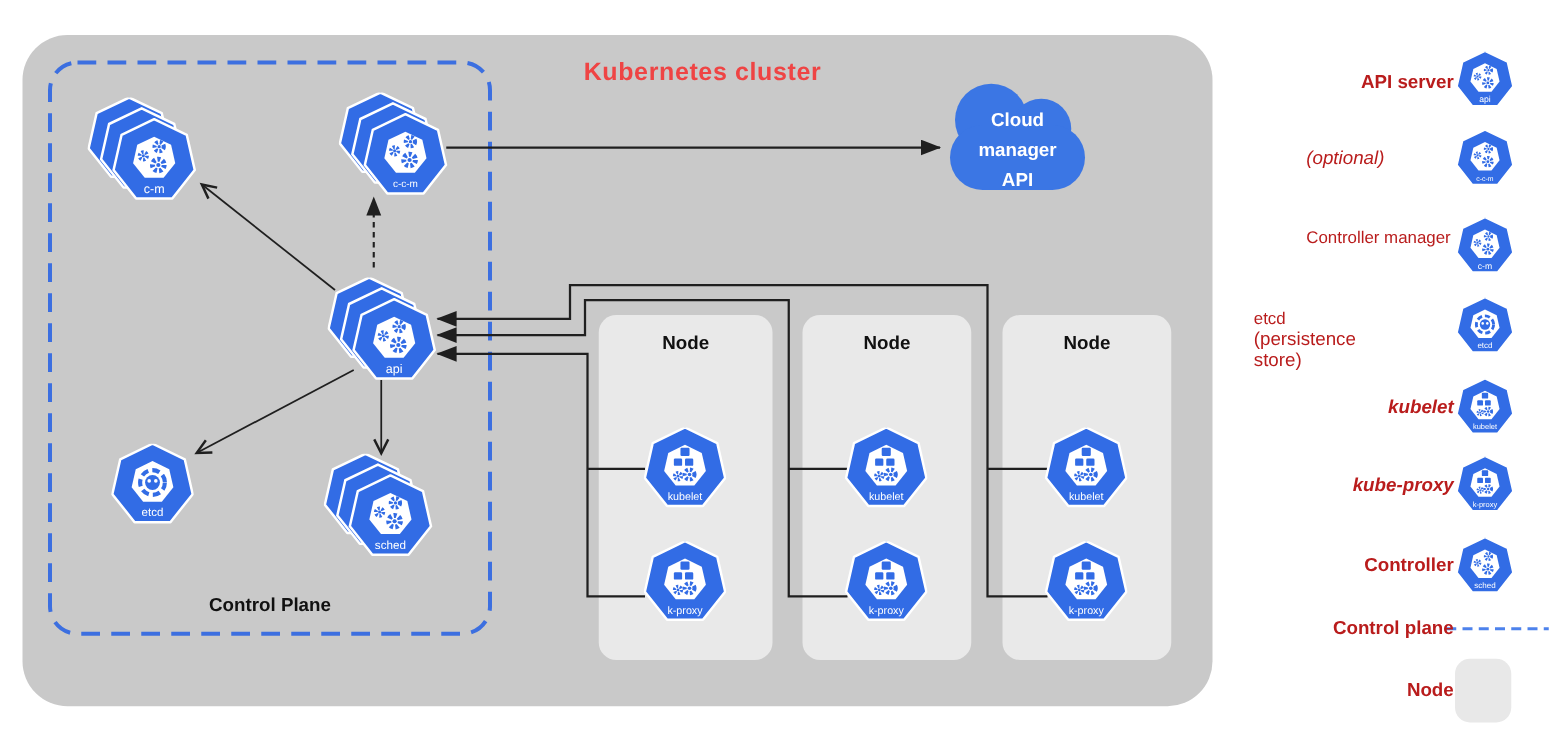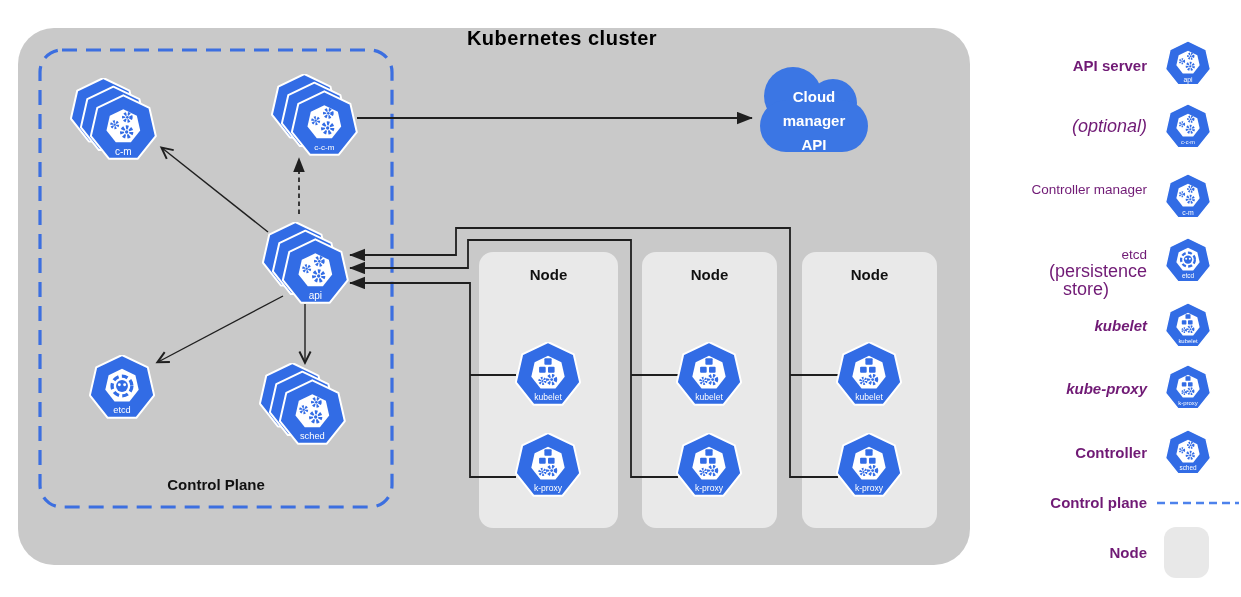--- a/index.html
+++ b/index.html
@@ -2,45 +2,45 @@
 <html><head>
 <meta charset="utf-8">
 <style>
   html,body{margin:0;padding:0;background:#fff;}
   body{font-family:"Liberation Sans",sans-serif;}
   .canvas{position:relative;width:1241px;height:597px;overflow:hidden;background:#fff;}
 
   
   .cluster-box{position:absolute;left:18px;top:28px;width:952px;height:537px;
     background:#c9c9c9;border-radius:36px;z-index:0;}
-  .cluster-title{position:absolute;left:412px;top:27px;width:300px;text-align:center;
-    color:#000000;font-size:20px;font-weight:bold;letter-spacing:.5px;z-index:4;}
+  .cluster-title{position:absolute;left:412px;top:47px;width:300px;text-align:center;
+    color:#ef4444;font-size:20px;font-weight:bold;letter-spacing:.5px;z-index:4;}
   .node-box{position:absolute;top:252px;height:276px;background:#e9e9e9;border-radius:14px;z-index:1;}
   .node-box .node-title{margin-top:14px;text-align:center;color:#111;font-size:15px;font-weight:bold;}
   .nb1{left:479px;width:139px;} .nb2{left:642px;width:135px;} .nb3{left:802px;width:135px;}
   .cp-label{position:absolute;left:141px;top:476px;width:150px;text-align:center;
     color:#111;font-size:15px;font-weight:bold;z-index:4;}
 
   
   .overlay{position:absolute;left:0;top:0;z-index:2;pointer-events:none;}
 
   
   .icon{position:absolute;z-index:3;line-height:0;text-align:center;}
   .ilabel{fill:#fff;text-anchor:middle;font-family:"Liberation Sans",sans-serif;}
   .t15{font-size:15px;} .t14{font-size:14px;} .t13{font-size:13px;} .t12{font-size:12px;}
 
   
   .cloud-text{position:absolute;left:760px;top:85px;width:108px;text-align:center;
     color:#fff;font-size:15px;line-height:24px;z-index:4;font-weight:bold;}
 
   
-  .lg{position:absolute;right:94px;text-align:right;color:#701a75;z-index:4;}
+  .lg{position:absolute;right:78px;color:#b91c1c;z-index:4;}
   .lg-bold{font-size:15px;font-weight:bold;line-height:18px;}
   .lg-reg{font-size:13.5px;line-height:17px;}
-  .lg-note{font-size:18px;font-style:italic;line-height:17px;}
+  .lg-note{font-size:15px;font-style:italic;line-height:17px;}
   .lg-wrap{width:118px;}
   .lg-etcd{width:160px;}
   .lg-etcd .lg-note{margin-right:38px;}
   .bolditalic{font-style:italic;font-weight:bold;font-size:15px;line-height:18px;}
   .legend-node-swatch{position:absolute;left:1164px;top:527px;width:45px;height:51px;
     background:#e8e8e8;border-radius:12px;z-index:1;}
 </style>
 </head>
 <body>
 

